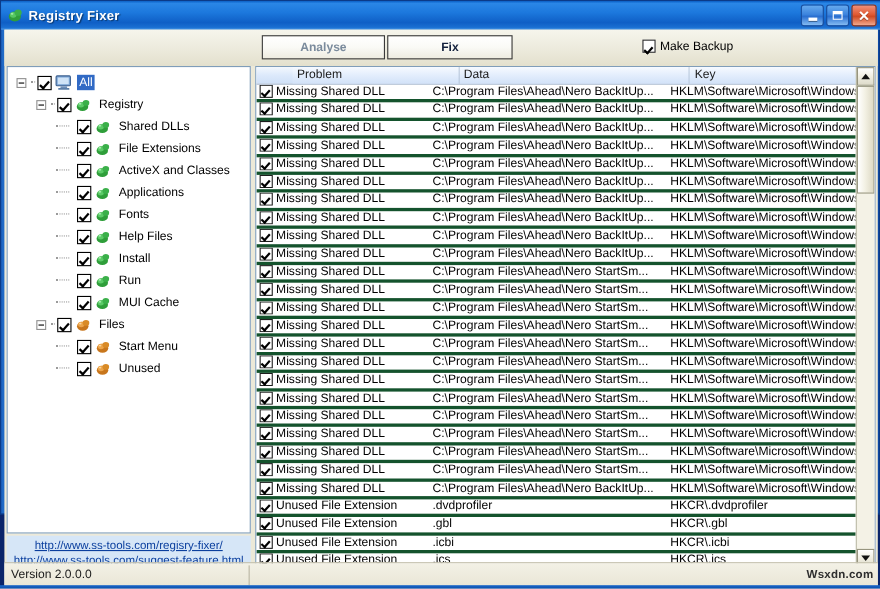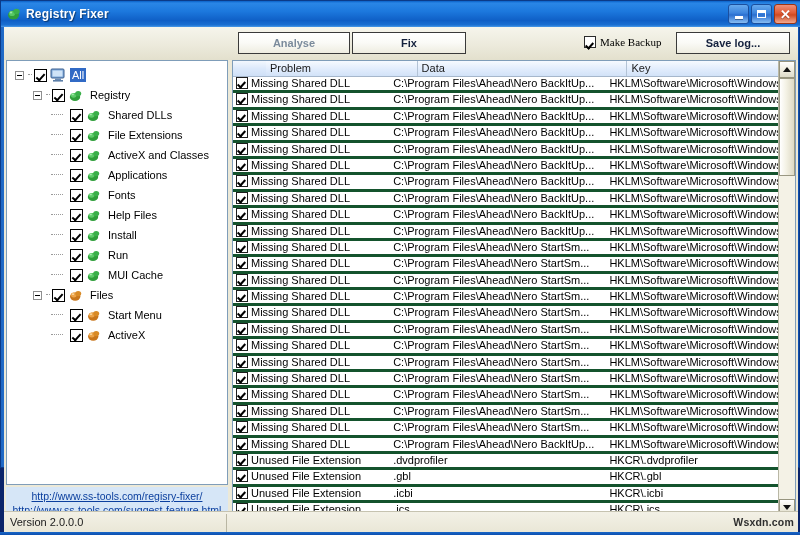--- a/index.html
+++ b/index.html
@@ -135,21 +135,20 @@
   #btn-analyse { left: 234px; width: 112px; }
   #btn-fix     { left: 348px; width: 114px; }
   #btn-savelog { left: 672px; width: 114px; }
 
   .backup-wrap {
     position: absolute;
     left: 580px; top: 9px;
     display: flex;
     align-items: flex-end;
     gap: 4px;
-    font-family: Liberation Serif, serif;
   }
   .cb {
     width: 12px; height: 12px;
     background: #fff;
     border: 1px solid #2b2b2b;
     box-sizing: border-box;
     position: relative;
     flex: none;
   }
   .cb.checked::after {
@@ -515,21 +514,20 @@
 
     <div class="client">
 
       <div class="toolbar">
         <div class="tbtn disabled" id="btn-analyse">Analyse</div>
         <div class="tbtn" id="btn-fix">Fix</div>
         <div class="backup-wrap">
           <span class="cb checked"></span>
           <span class="backup-label">Make Backup</span>
         </div>
-        <div class="tbtn" id="btn-savelog">Save log...</div>
       </div>
 
       <div class="tree-panel">
         <div class="tree" id="tree-root">
             <div class="tnode">
               <span style="flex: 0 0 auto; width: 8px;"></span>
               <span class="expander"></span>
               <span class="dashline" style="width: 4px;"></span>
               <span class="tcheck"></span>
               <span class="ticon"><svg width="16" height="14" viewBox="0 0 16 14">
@@ -700,21 +698,21 @@
               <span style="flex: 0 0 auto; width: 44px;"></span>
               <span class="dashline"></span>
               <span style="flex: 0 0 auto; width: 5px;"></span>
               <span class="tcheck"></span>
               <span class="ticon"><svg width="16" height="14" viewBox="0 0 16 14">
                   <ellipse cx="7.2" cy="8.6" rx="5.2" ry="4.1" fill="#c8761c"></ellipse>
                   <ellipse cx="5.8" cy="7" rx="2.9" ry="2.4" fill="#eda54a"></ellipse>
                   <ellipse cx="10.2" cy="5.6" rx="3" ry="2.6" fill="#d98b27"></ellipse>
                   <ellipse cx="5" cy="6.2" rx="1.1" ry=".9" fill="#f8d6a0"></ellipse>
                 </svg></span>
-              <span class="tlabel">ActiveX</span>
+              <span class="tlabel">Unused</span>
             </div>
           </div>
       </div>
 
       <div class="links">
         <a>http://www.ss-tools.com/regisry-fixer/</a>
         <a>http://www.ss-tools.com/suggest-feature.html</a>
         <a>mailto:support@ss-tools.com</a>
       </div>
 

